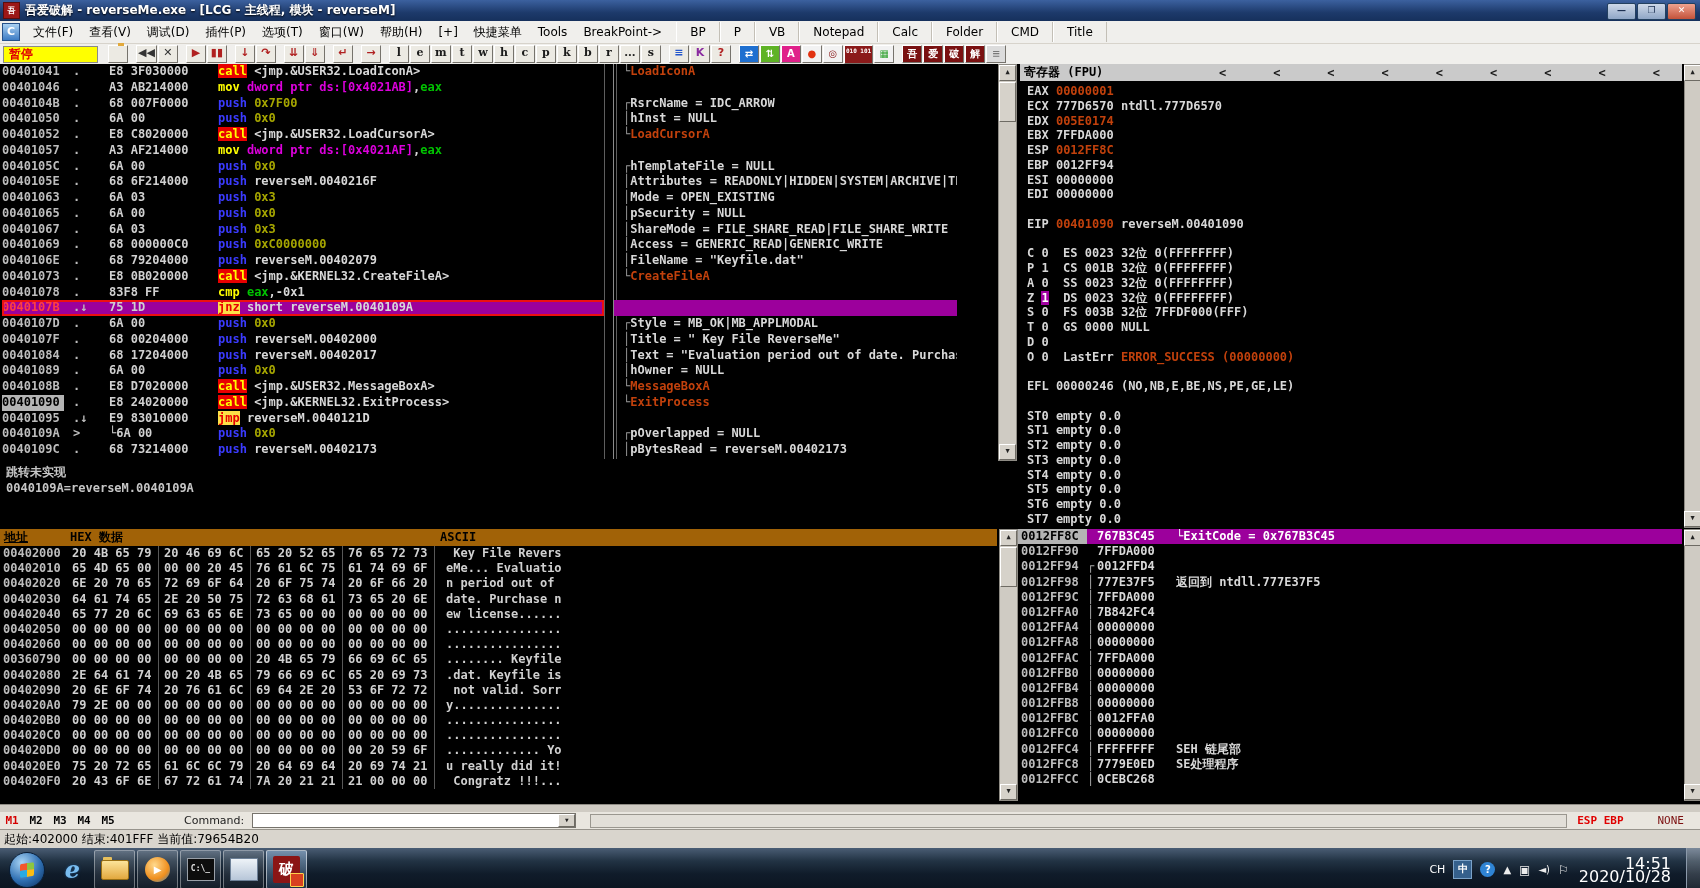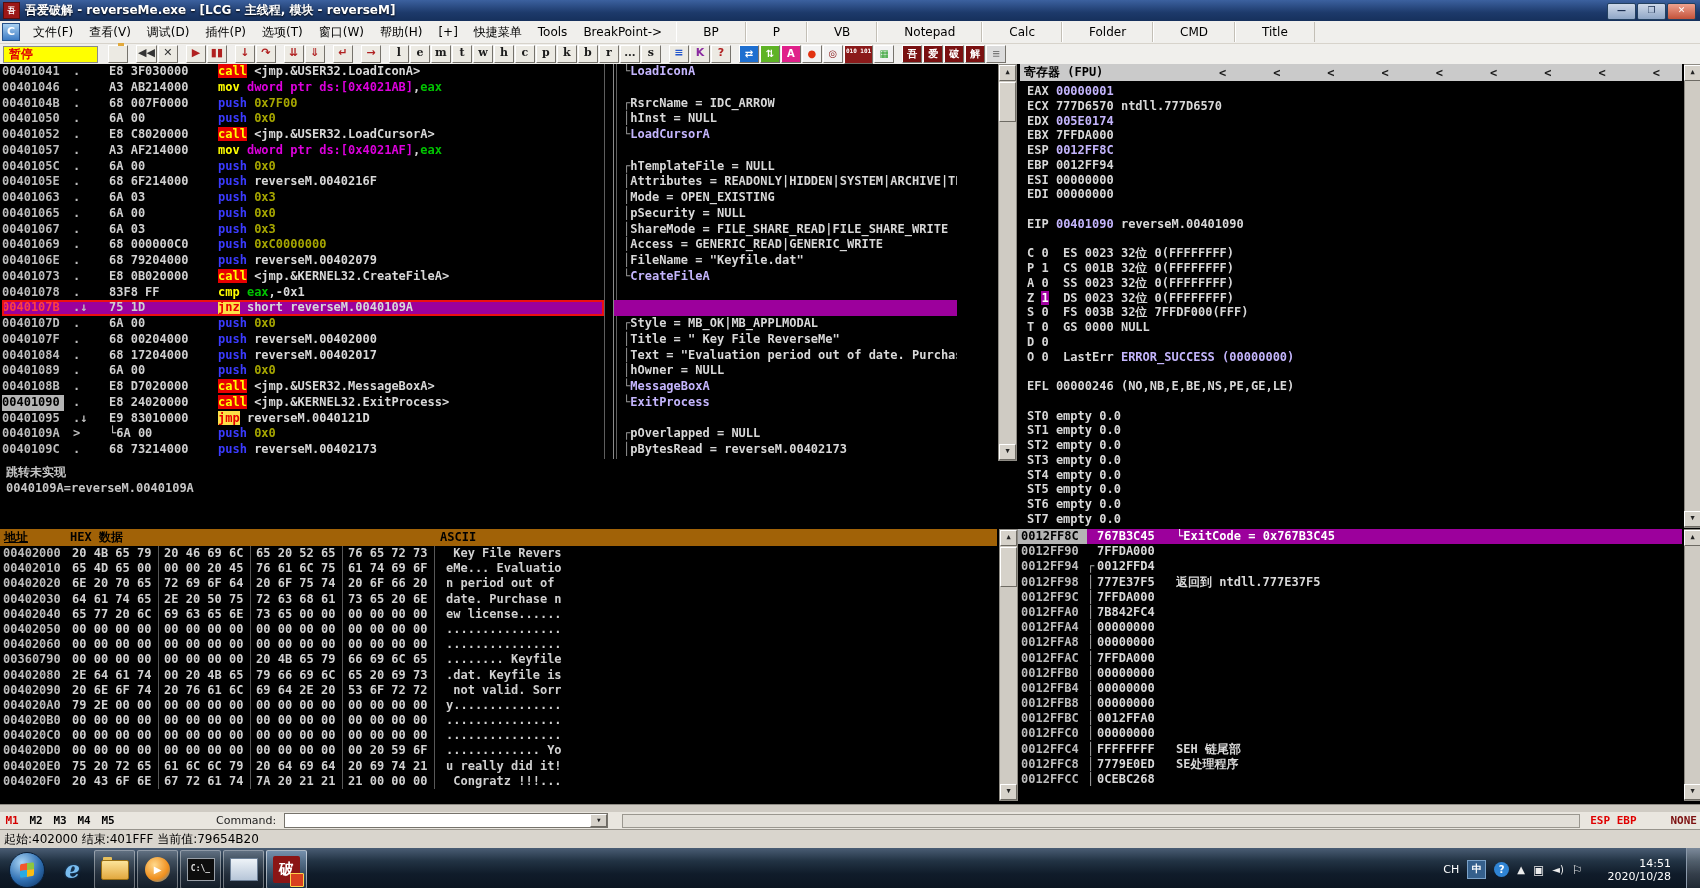--- a/index.html
+++ b/index.html
@@ -9,21 +9,21 @@
   .tb-icon{width:15px;height:15px;background:#9c1717;color:#fff;font:bold 8px/15px "DejaVu Sans",sans-serif;text-align:center;margin-right:5px;border:1px solid #5c0d0d}
   .tb-title{flex:1;text-shadow:0 1px 2px #000}
   .winbtns{display:flex;gap:1px;margin:1px 4px 0 0}
   .winbtn{width:27px;height:15px;background:linear-gradient(#cdd8e8,#8fa6c6);border:1px solid #23405f;border-radius:2px;color:#15294a;font:bold 9px/13px "DejaVu Sans",sans-serif;text-align:center}
   .winbtn.close{background:linear-gradient(#efa28e,#c3523a);color:#fff}
   
   .menubar{height:22px;background:#f0efec;display:flex;align-items:center;font-size:12px;color:#000;border-bottom:1px solid #d7d3cb}
   .cicon{width:16px;height:16px;background:linear-gradient(#a9d0f2,#3d7cc4);border:1px solid #26518a;color:#fff;font:bold 11px/15px "DejaVu Sans",sans-serif;text-align:center;margin:0 5px 0 2px}
   .mitem{padding:0 8px;line-height:22px;white-space:nowrap}
   .qwrap{display:flex;margin-left:6px}
-  .qbtn{padding:0 26px;line-height:20px;border-left:1px solid #fff;border-right:1px solid #c3bfb6;white-space:nowrap}
+  .qbtn{padding:0 13px;line-height:20px;border-left:1px solid #fff;border-right:1px solid #c3bfb6;white-space:nowrap}
   
   .toolbar{height:20px;background:#f0efec;display:flex;align-items:center;padding-left:3px}
   .pause{width:88px;height:15px;background:#ffff00;border:1px solid #8a8a8a;color:#e00000;font:bold 12px/15px "DejaVu Sans",sans-serif;padding-left:5px;margin-right:10px}
   .tbtn{min-width:16px;height:16px;padding:0 1px;background:#eceae3;border:1px solid;border-color:#fff #76736c #76736c #fff;font:bold 11px/14px "DejaVu Serif",serif;text-align:center;color:#1a1a1a;margin-right:1px;white-space:nowrap}
   .tbtn.dark{color:#333;font-family:"DejaVu Sans",sans-serif}
   .tbtn.dred{color:#b02020;font-family:"DejaVu Sans",sans-serif}
   .tbtn.blue{color:#2255cc;font-family:"DejaVu Sans",sans-serif}
   .tbtn.purp{color:#8a2aa0;font-family:"DejaVu Sans",sans-serif}
   .tbtn.plug{font:bold 10px/16px "DejaVu Sans",sans-serif;min-width:16px}
   .tbtn.bin{font:bold 6px/7px "DejaVu Sans Mono",monospace;padding-top:1px}
@@ -37,21 +37,21 @@
   #disasm{left:2px;top:0;width:602px;height:395px;border-right:1px solid #5e5e5e}
   .drow{display:flex;height:15.76px;line-height:15.9px;white-space:pre}
   .da{width:62px;color:#bdbdbd;flex:none}
   .dd{width:36px;padding-left:9px;color:#bdbdbd;flex:none}
   .db{width:109px;color:#d0d0d0;flex:none}
   .di{flex:1;white-space:pre}
   .deip{background:#b4b4b4;color:#000}
   .dsel{background:#9c009c;outline:2px solid #ec1010;outline-offset:-2px}
   .dsel .da{color:#ff4040}
   
-  .sw{color:#d8d8d8}.sr{color:#c4b5fd}.sg{color:#9a9a9a}
+  .sw{color:#d8d8d8}.sr{color:#c2410c}.sg{color:#9a9a9a}
   .skc{background:#e80000;color:#ffff00}
   .skj{background:#fde047;color:#e80000}
   .skb{color:#3b3bff}.sky{color:#ffff00}.so{color:#a6a600}.sm{color:#dd00dd}.sgr{color:#00c400}
   .shl{background:#a000a0;color:#ffffff}
   
   #comments{left:613px;top:0;width:343px;height:395px;border-left:1px solid #8a8a8a;box-shadow:inset 2px 0 0 #000,inset 3px 0 0 #5e5e5e}
   .crow{height:15.76px;line-height:15.9px;white-space:pre;padding-left:9px;color:#d8d8d8}
   .csel{background:#9c009c}
   
   .vscroll{position:absolute;width:17px;background:#cfcbc3;border:1px solid #8e8b84;display:flex;flex-direction:column;align-items:center}
@@ -84,26 +84,26 @@
   .sasel{background:#b4b4b4;color:#000}
   .sbr{width:10px;color:#a8a8a8;flex:none}
   .sv{width:70px;flex:none}
   .sc{flex:1;padding-left:9px}
   .ssel{background:#9c009c;color:#fff}
   .hstrip{position:absolute;left:0;top:740px;width:1700px;height:7px;background:#cfcbc3;border-top:1px solid #8e8b84}
   
   .cmdbar{height:17px;background:#e9e6df;display:flex;align-items:center;border-top:1px solid #fff;font:bold 11px "DejaVu Sans Mono",monospace;color:#000}
   .mbtn{width:24px;text-align:center}
   .mbtn.first{color:#d40000}
-  .cmdlabel{margin-left:96px;font:11px "DejaVu Sans",sans-serif;color:#222}
+  .cmdlabel{margin-left:64px;font:11px "DejaVu Sans",sans-serif;color:#222}
   .combo{width:322px;height:13px;background:#fff;border:1px solid #76736c;margin-left:8px;display:flex;justify-content:flex-end;align-items:center}
   .dbtn{width:15px;height:11px;background:#d6d2ca;border:1px solid;border-color:#fff #6e6b64 #6e6b64 #fff;font-size:6px;line-height:10px;text-align:center;color:#222}
   .cmdfield{flex:1;height:12px;border:1px solid #9a978f;background:#e2dfd8;margin:0 10px 0 14px}
   .esplabel{color:#e00000;margin-right:34px;font-weight:bold}
-  .nonelabel{color:#7c1010;margin-right:3px;font-weight:bold}
+  .nonelabel{color:#7c1010;margin-right:16px;font-weight:normal}
   .statusbar{height:18px;background:#d9d5cd;border-top:1px solid #97948c;display:flex;align-items:center;padding-left:4px;font:12px "DejaVu Sans",sans-serif;color:#000}
   
   .taskbar{height:43px;background:linear-gradient(#4a5d74,#223344 30%,#101c2a 60%,#0a141f);display:flex;align-items:center;color:#fff}
   .orb{width:34px;height:34px;border-radius:50%;background:radial-gradient(circle at 35% 28%,#a8d4f5,#2f6fb2 55%,#123a6b 90%);border:1px solid #091e38;margin:0 7px 0 9px;display:flex;align-items:center;justify-content:center}
   .wflag{width:14px;height:14px;display:grid;grid-template-columns:7px 7px;grid-template-rows:7px 7px;border-radius:2px;overflow:hidden;transform:skewY(-8deg)}
   .q1{background:#f3572c}.q2{background:#8cc63f}.q3{background:#29aae3}.q4{background:#fbbc12}
   .titem{width:39px;height:37px;display:flex;align-items:center;justify-content:center;border-radius:2px;margin:0 1px;flex:none}
   .titem.open{border:1px solid rgba(255,255,255,.38);background:linear-gradient(rgba(255,255,255,.17),rgba(255,255,255,.04))}
   .titem.active{border:1px solid rgba(255,255,255,.55);background:linear-gradient(rgba(170,205,240,.5),rgba(90,140,190,.22))}
   .ieg{color:#79bdf0;font:bold italic 24px "DejaVu Serif",serif;text-shadow:0 0 3px #1a4a7a}
@@ -111,21 +111,21 @@
   .folder2::before{content:"";position:absolute;top:-4px;left:1px;width:9px;height:3px;background:#e8c05c;border-radius:1px 1px 0 0}
   .wmpg{width:25px;height:25px;border-radius:50%;background:radial-gradient(circle at 38% 32%,#ffd98c,#ef8f1e 60%,#2a7ec2);display:flex;align-items:center;justify-content:center;color:#fff;font-size:10px}
   .cmdg{width:26px;height:21px;background:#0d0d0d;border:1px solid #9aa0a8;color:#e0e0e0;font:bold 8px/19px "DejaVu Sans Mono",monospace;text-align:center}
   .appg{width:26px;height:21px;background:linear-gradient(#eef3f8,#b7c6d8);border:1px solid #6d8097}
   .pog{width:27px;height:27px;background:#8b1515;border-radius:2px;color:#fff;font:bold 15px/27px "DejaVu Sans",sans-serif;text-align:center;position:relative}
   .pog .badge{position:absolute;right:-4px;bottom:-4px;width:12px;height:12px;background:#d84020;border:1px solid #ffd24a;border-radius:1px}
   .tray{margin-left:auto;display:flex;align-items:center;gap:8px;font:11px "DejaVu Sans",sans-serif}
   .ime{width:17px;height:17px;background:#35608c;border:1px solid #7ba2c8;color:#fff;font:bold 10px/15px "DejaVu Sans",sans-serif;text-align:center}
   .helpb{width:15px;height:15px;border-radius:50%;background:#2f84d4;color:#fff;font:bold 10px/15px "DejaVu Sans",sans-serif;text-align:center}
   .trg{color:#ececec;font-size:10px}
-  .clock{text-align:right;line-height:13px;font-size:11px;margin-left:17px}
+  .clock{text-align:right;line-height:13px;font-size:16px;margin-left:2px}
   .peek{width:13px;height:43px;background:linear-gradient(rgba(255,255,255,.28),rgba(255,255,255,.07));border-left:1px solid #8b99aa;margin-left:7px}
 </style>
 </head>
 <body>
 
 <div class="titlebar">
   <div class="tb-icon">吾</div>
   <div class="tb-title">吾爱破解 - reverseMe.exe - [LCG -  主线程, 模块 - reverseM]</div>
   <div class="winbtns">
       <div class="winbtn">—</div>

